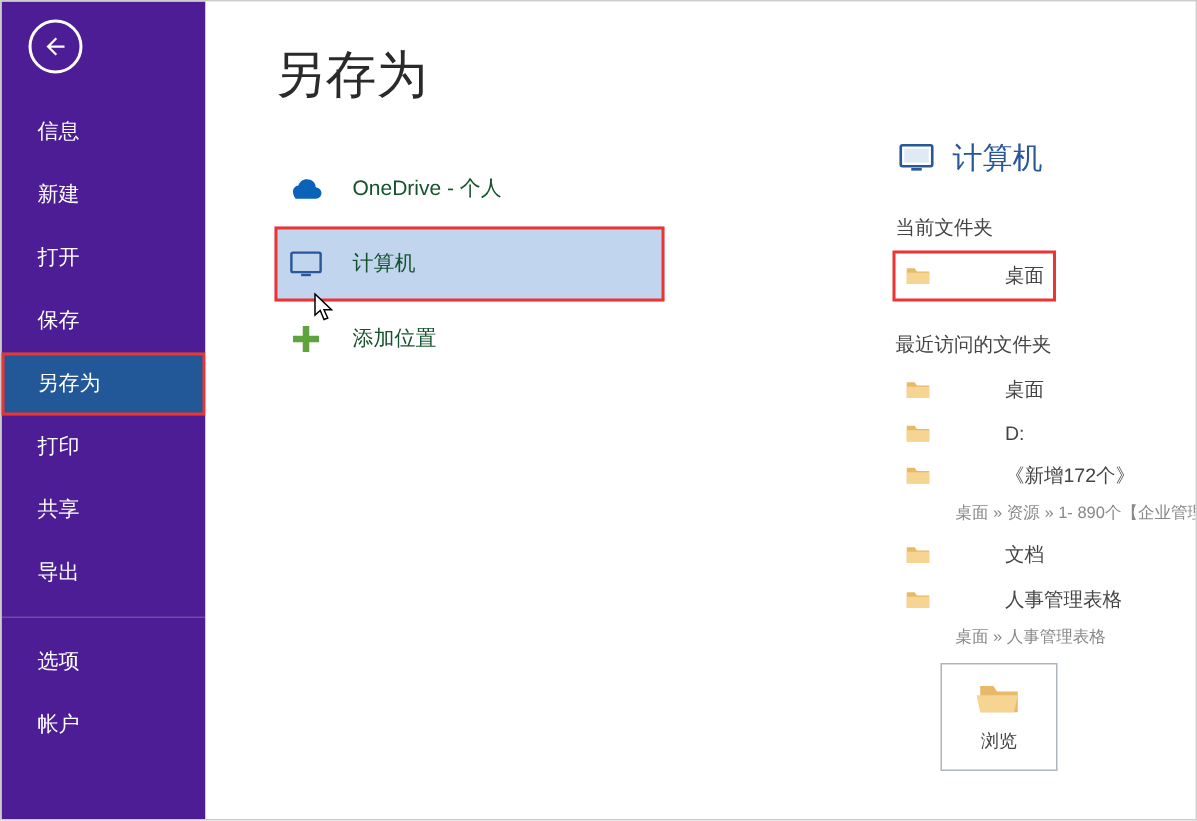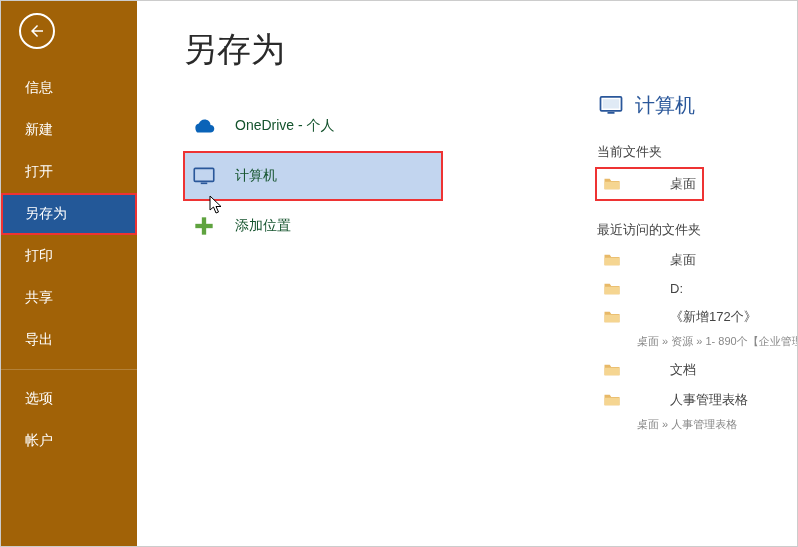--- a/index.html
+++ b/index.html
@@ -1,18 +1,18 @@
 <!DOCTYPE html>
 <html><head>
   <meta charset="utf-8">
   <style>
     * { margin: 0; padding: 0; box-sizing: border-box; font-family: "Microsoft YaHei", "Segoe UI", sans-serif; }
     body { width: 798px; height: 547px; background: #fff; display: flex; overflow: hidden; border: 1px solid #ccc; }
     
-    .sidebar { width: 136px; background: #a16207; color: #fff; display: flex; flex-direction: column; }
+    .sidebar { width: 136px; background: #4c1d95; color: #fff; display: flex; flex-direction: column; }
     .back-btn { width: 36px; height: 36px; border: 2px solid #fff; border-radius: 50%; margin: 12px 0 18px 18px; display: flex; align-items: center; justify-content: center; cursor: pointer; }
     .back-btn svg { fill: #fff; }
     .sidebar-item { font-size: 14px; padding: 12px 0 12px 24px; cursor: pointer; color: #fff; }
     .sidebar-item.active { background: #235898; position: relative; outline: 2px solid #e33; outline-offset: -2px; }
     .sidebar-divider { height: 1px; background: rgba(255,255,255,0.2); margin: 8px 0; }
     
     .main { flex: 1; display: flex; padding: 0; background: #fff; position: relative; }
     .title-area { position: absolute; top: 26px; left: 46px; font-size: 34px; color: #2a2a2a; font-weight: 300; }
     
     .location-list { position: absolute; top: 100px; left: 46px; width: 260px; }
@@ -43,20 +43,21 @@
 
 <div class="sidebar">
   <div class="back-btn">
     <svg width="18" height="18" viewBox="0 0 24 24">
       <path d="M20 11H7.8l5.6-5.6L12 4l-8 8 8 8 1.4-1.4L7.8 13H20z"></path>
     </svg>
   </div>
   <div class="sidebar-item">信息</div>
   <div class="sidebar-item">新建</div>
   <div class="sidebar-item">打开</div>
+  <div class="sidebar-item">保存</div>
   <div class="sidebar-item active">另存为</div>
   <div class="sidebar-item">打印</div>
   <div class="sidebar-item">共享</div>
   <div class="sidebar-item">导出</div>
   <div class="sidebar-divider"></div>
   <div class="sidebar-item">选项</div>
   <div class="sidebar-item">帐户</div>
 </div>
 
 <div class="main">
@@ -150,14 +151,21 @@
     </div>
     <div class="folder-item">
       <svg class="folder-icon" viewBox="0 0 24 18">
           <path fill="#e8b968" d="M2 2h7l2 3h11v11H2z"></path>
           <path fill="#f5d591" d="M2 6h20v10H2z"></path>
         </svg>
       <span>人事管理表格</span>
     </div>
     <div class="folder-path">桌面 » 人事管理表格</div>
     
+    <div class="browse-btn">
+      <svg class="folder-icon-big" viewBox="0 0 24 18">
+          <path fill="#e8b968" d="M2 2h7l2 3h11v11H2z"></path>
+          <path fill="#f5d591" d="M0 7h22l-2 9H2z"></path>
+        </svg>
+      <span class="browse-btn-label">浏览</span>
+    </div>
   </div>
 </div>
 
 </body></html>

